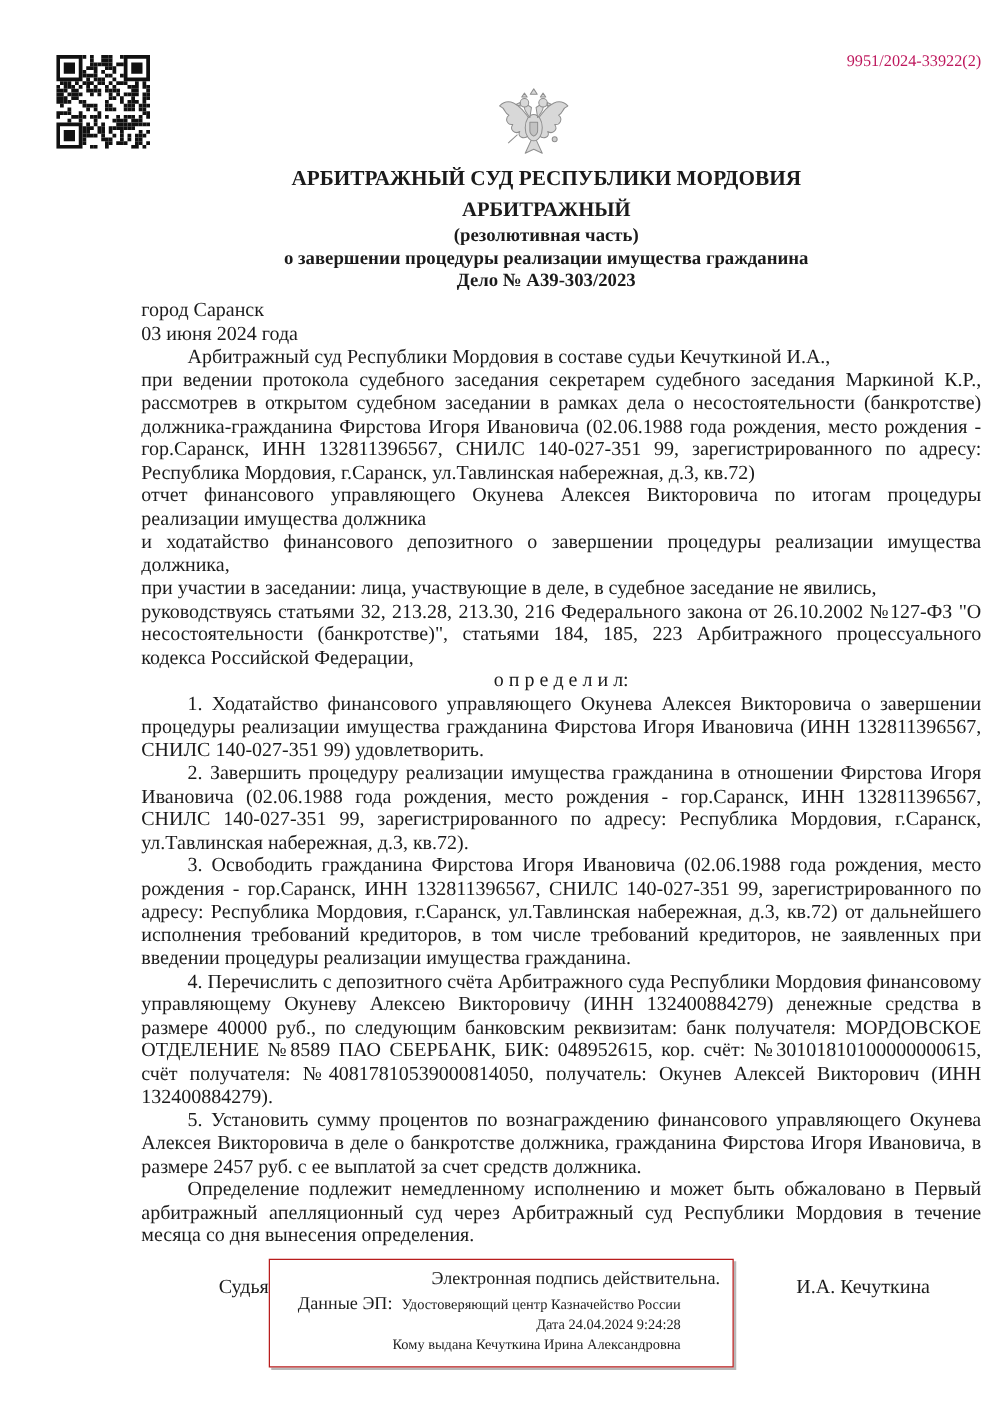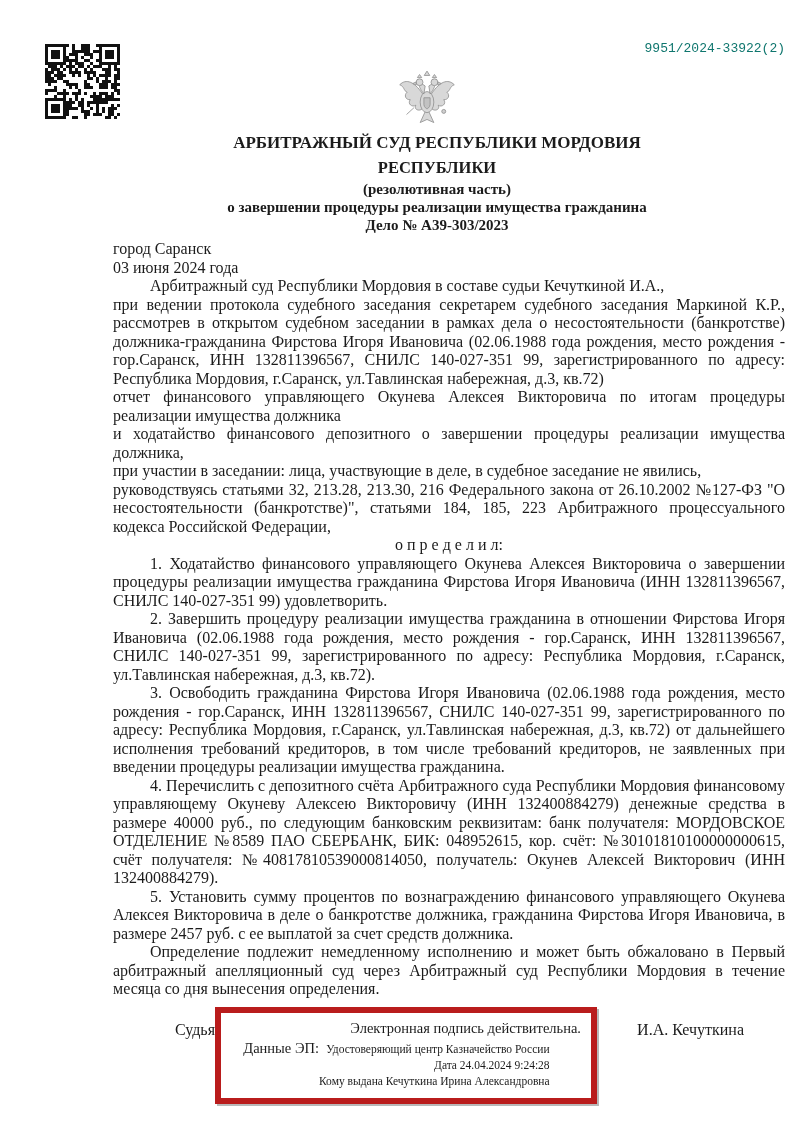--- a/index.html
+++ b/index.html
@@ -2,39 +2,39 @@
 <html lang="ru"><head>
 <meta charset="utf-8">
 <style>
   html,body { margin:0; padding:0; background:#ffffff; }
   .page {
     position:relative; width:800px; height:1131px; background:#ffffff;
     font-family:"Liberation Serif", serif; color:#1b1b1b; overflow:hidden;
   }
   .docnum {
     position:absolute; top:41px; right:15px;
-    font-family:Liberation Mono, monospace; font-size:13px; color:#0f766e;
+    font-family:Liberation Serif, serif; font-size:13px; color:#be185d;
   }
   .qr { position:absolute; top:44px; left:45px; width:75px; height:75px; }
   .emblem { position:absolute; top:69px; left:396px; width:62px; height:60px; }
   .header { padding-top:133px; margin-left:74px; width:726px; text-align:center; }
   .court   { font-size:17px;   font-weight:bold; line-height:19px; }
   .title   { font-size:16.5px; font-weight:bold; line-height:19px; margin-top:6px; }
   .subtitle{ font-size:15px;   font-weight:bold; line-height:18px; margin-top:3px; }
   .subject { font-size:15px;   font-weight:bold; line-height:18px; }
   .case    { font-size:15px;   font-weight:bold; line-height:18px; }
   .content { margin:6px 15px 0 113px; width:672px; font-size:16px; line-height:18.5px; }
   .cityline { display:flex; justify-content:space-between; padding-right:44px;flex-direction:column; }
   .para { text-align:justify; }
   .para.ind { text-indent:37px; }
   .resheading { text-align:center; }
   .sig { display:flex; align-items:flex-start; margin-top:8px;text-align:right; }
   .sig-label { padding-top:14px; width:102px; flex:0 0 102px; }
   .stamp {
-    flex:0 0 350px; width:350px; border:6px solid #b91c1c; background:#fff;
+    flex:0 0 350px; width:350px; border:1px solid #b91c1c; background:#fff;
     box-shadow:2px 2px 0 #b8b8b8; padding:5px 10px 9px 10px;
   }
   .stamp-line1 { font-size:14.5px; line-height:20px; }
   .stamp-row { display:flex; margin-top:2px; }
   .stamp-label { font-size:14.5px; line-height:17px; flex:0 0 88px; }
   .stamp-details { font-size:11.5px; line-height:16px; padding-top:1px; }
   .sig-name { margin-left:auto; margin-right:41px; padding-top:14px; }
 </style>
 </head>
 <body>
@@ -320,21 +320,21 @@
         <path d="M45.5,8 l4.5,-7 4.5,7 Z"></path>
         <path d="M45,44 h10 v11 c0,4.5 -5,7 -5,7 c0,0 -5,-2.5 -5,-7 Z" fill="#c2c2c2"></path>
         <line x1="29" y1="60" x2="17" y2="71"></line>
         <circle cx="77" cy="66" r="3.2" fill="#cfcfcf"></circle>
       </g>
     </svg>
   </div>
 
   <div class="header">
     <div class="court">АРБИТРАЖНЫЙ СУД РЕСПУБЛИКИ МОРДОВИЯ</div>
-    <div class="title">РЕСПУБЛИКИ</div>
+    <div class="title">АРБИТРАЖНЫЙ</div>
     <div class="subtitle">(резолютивная часть)</div>
     <div class="subject">о завершении процедуры реализации имущества гражданина</div>
     <div class="case">Дело № А39-303/2023</div>
   </div>
 
   <div class="content">
     <div class="cityline">
       <span>город Саранск</span>
       <span>03 июня 2024 года</span>
     </div>

